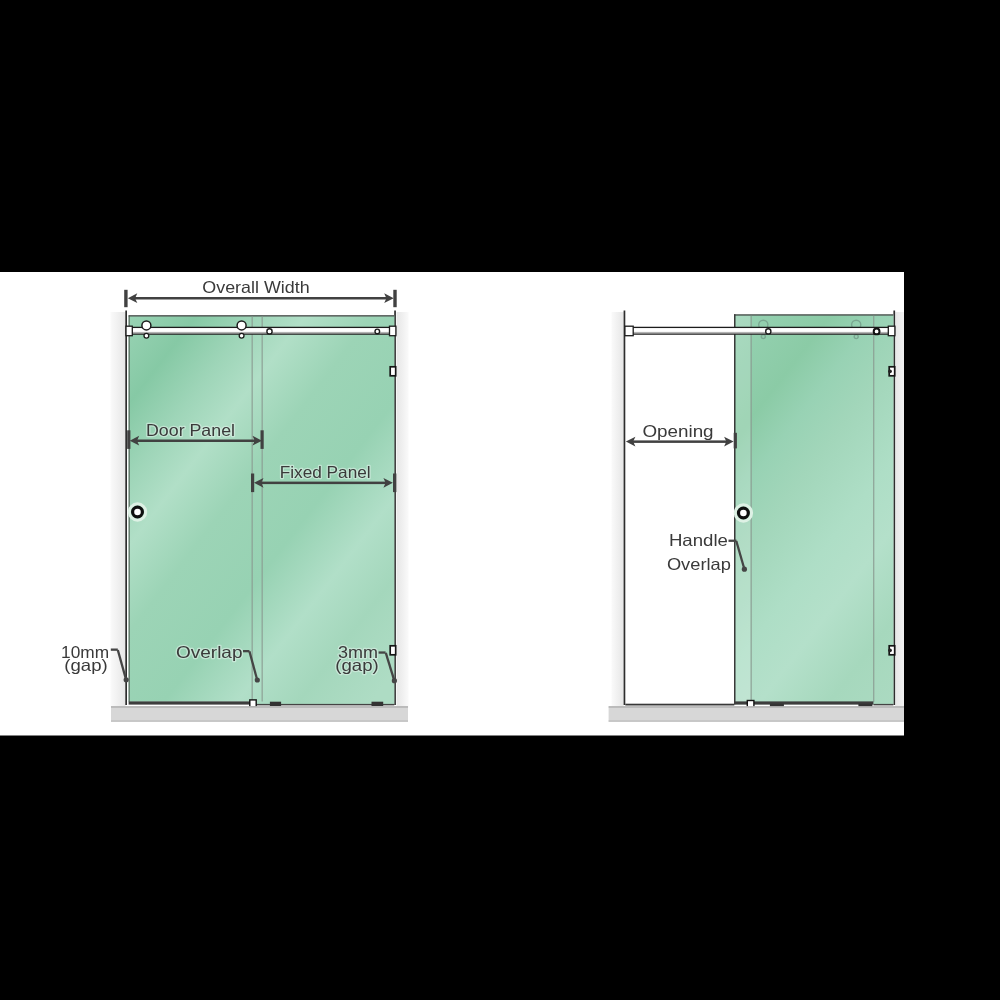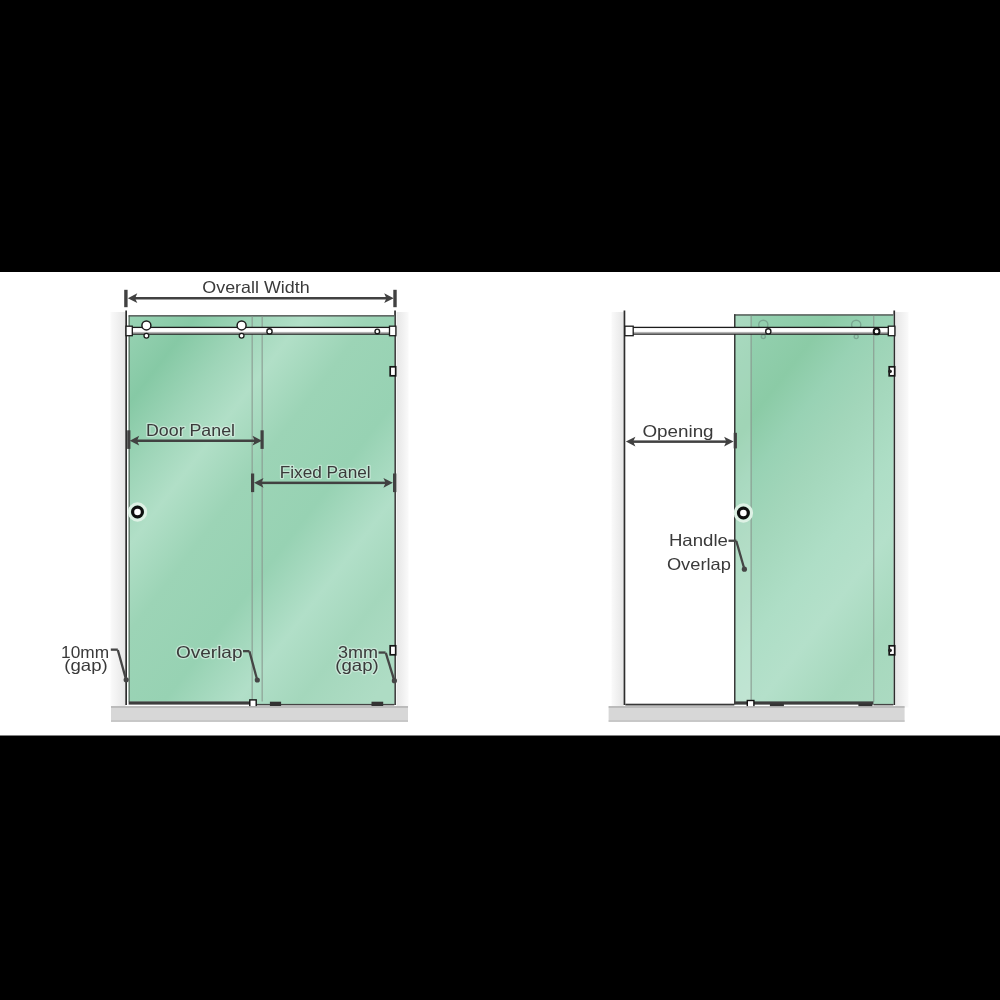--- a/index.html
+++ b/index.html
@@ -1,16 +1,16 @@
 <!DOCTYPE html>
 <html><head>
 <meta charset="utf-8">
 <style>
   html,body{margin:0;padding:0;background:#000;}
-  #page{position:relative;width:1000px;height:1000px;background:#84cc16;overflow:hidden;
+  #page{position:relative;width:904px;height:1000px;background:#84cc16;overflow:hidden;
         font-family:"Liberation Sans", sans-serif;}
   svg{position:absolute;left:0;top:0;}
   text{font-family:"Liberation Sans", sans-serif;fill:#3a3a3a;}
 </style>
 </head>
 <body>
 <div id="page">
 <svg width="1000" height="1000" viewBox="0 0 1000 1000">
 <defs>
   <linearGradient id="glassL" gradientUnits="userSpaceOnUse" x1="128" y1="315" x2="467.6" y2="576.2">

